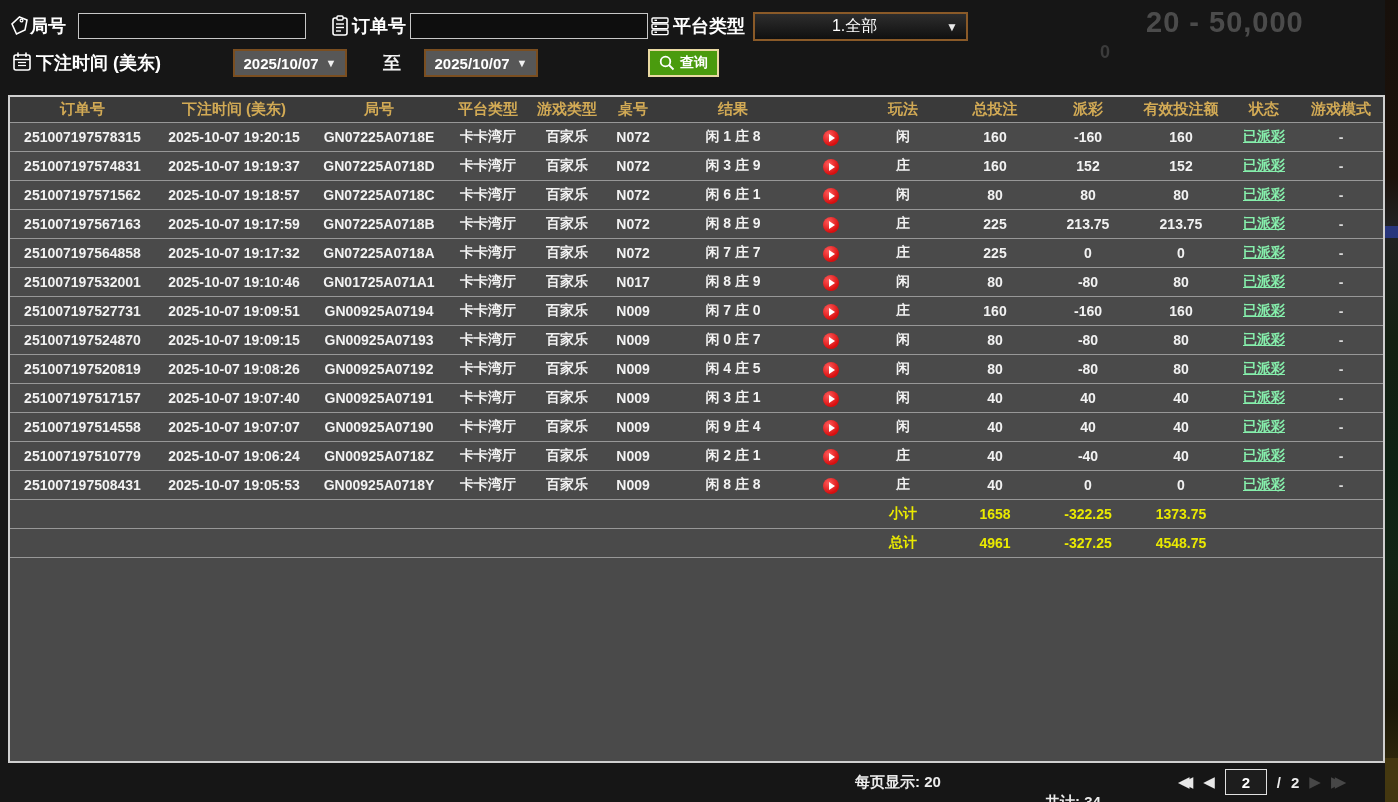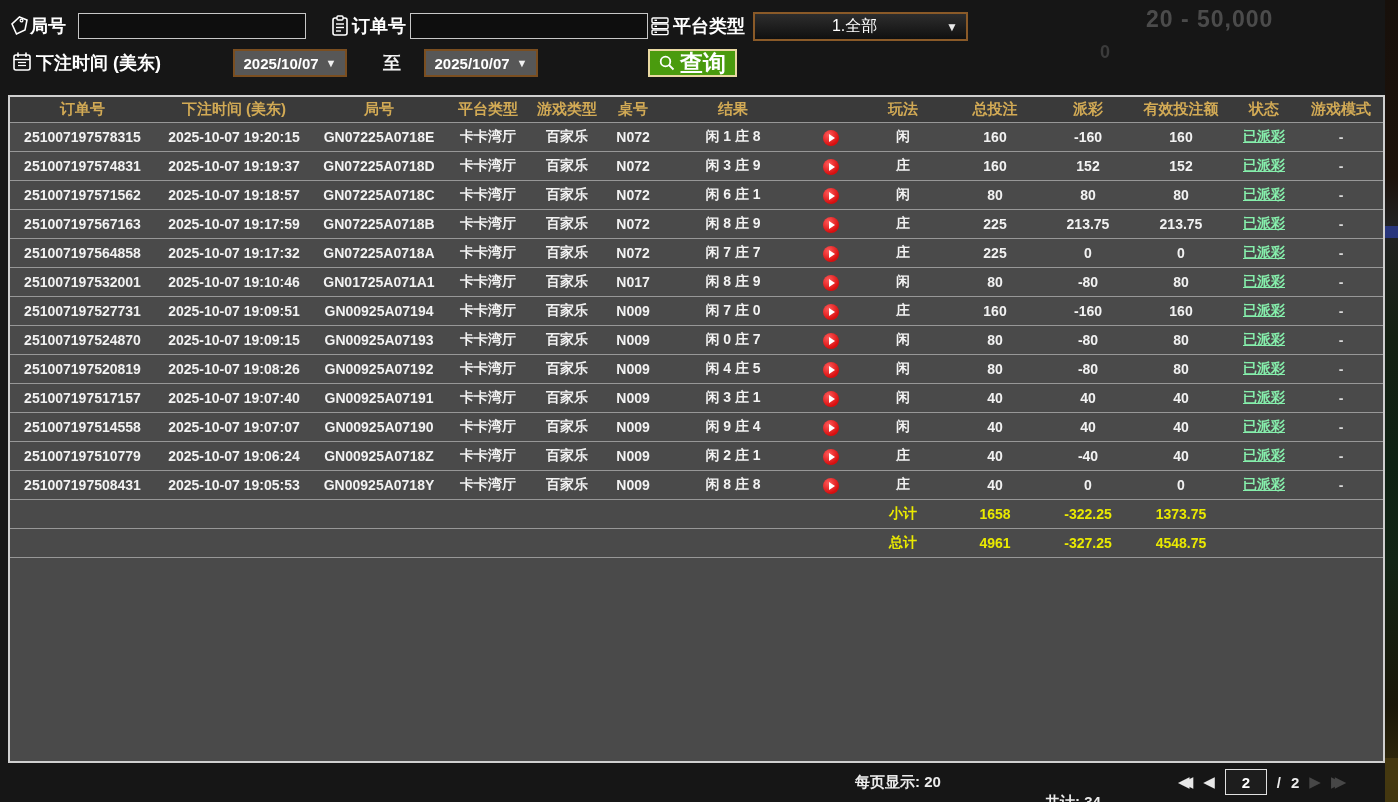--- a/index.html
+++ b/index.html
@@ -7,21 +7,21 @@
     width:1398px;height:802px;position:relative;overflow:hidden;
     background:#161616;
     font-family:"Liberation Sans","DejaVu Sans",sans-serif;
     color:#f2f2f2;
   }
   
   .bg-strip{position:absolute;right:0;top:0;width:13px;height:802px;z-index:0;
     background:linear-gradient(180deg,#17100b 0%,#1d120a 22%,#222 28%,#142012 42%,#0e2113 58%,#122415 70%,#1a1708 88%,#332a0c 97%,#2b240a 100%);}
   .bg-blueband{position:absolute;right:0;top:226px;width:13px;height:12px;background:#2a3a8c;opacity:.85;z-index:0;}
   .bg-goldcorner{position:absolute;right:0;top:758px;width:13px;height:44px;background:#4a3c12;opacity:.8;z-index:0;}
-  .bg-limit{position:absolute;left:1146px;top:6px;font-size:23px;font-weight:bold;
+  .bg-limit{position:absolute;left:1146px;top:6px;font-size:29px;font-weight:bold;
     color:rgba(190,190,190,.32);letter-spacing:1px;z-index:0;}
   .bg-zero{position:absolute;left:1100px;top:42px;font-size:18px;font-weight:bold;color:rgba(190,190,190,.22);z-index:0;}
 
   
   .topbar{position:absolute;left:0;top:0;width:1398px;height:95px;z-index:2;}
   .flabel{position:absolute;font-size:18px;font-weight:bold;color:#fff;top:0;line-height:28px;white-space:nowrap;}
   .ficon{position:absolute;top:3px;}
   .row1{position:absolute;left:0;top:12px;width:100%;height:28px;}
   .row2{position:absolute;left:0;top:49px;width:100%;height:28px;}
   .txt-input{position:absolute;top:1px;height:24px;background:#0e0e0e;border:1px solid #c7c7c7;
@@ -30,21 +30,21 @@
     border:2px solid #8a5a28;display:flex;align-items:center;cursor:pointer;}
   .dropdown .dd-text{font-size:16px;color:#fff;padding-left:8px;flex:1;text-align:center;}
   .dropdown .dd-arrow{color:#e8e8e8;font-size:12px;padding-right:8px;}
   .datebtn{position:absolute;top:0;height:24px;background:#575757;border:2px solid #7a4e20;
     display:flex;align-items:center;justify-content:center;gap:7px;cursor:pointer;}
   .datebtn .d-text{font-size:15px;font-weight:bold;color:#fff;}
   .datebtn .d-arrow{font-size:11px;color:#f0f0f0;}
   .zhi{position:absolute;font-size:18px;font-weight:bold;top:0;line-height:28px;}
   .querybtn{position:absolute;top:0;height:24px;background:#4a9b0e;border:2px solid #e9d9a2;
     display:flex;align-items:center;gap:5px;padding:0 9px;cursor:pointer;}
-  .querybtn span{font-size:23px;font-weight:bold;color:#fff;}
+  .querybtn span{font-size:14px;font-weight:bold;color:#fff;}
 
   
   .panel{position:absolute;left:8px;top:95px;width:1377px;height:668px;z-index:2;
     background:#4a4a4a;border:2px solid #cfcfcf;box-sizing:border-box;}
   table.bets{width:100%;border-collapse:collapse;table-layout:fixed;}
   .bets td{height:28px;text-align:center;font-size:14px;font-weight:bold;color:#f2f2f2;
     border-bottom:1px solid #989898;padding:0;overflow:hidden;white-space:nowrap;}
   .bets tr.hrow td{height:25px;background:#3a3a3a;color:#d2aa55;font-size:15px;}
   .pay-neg{color:#00dd22;}
   .pay-pos{color:#c51616;}

